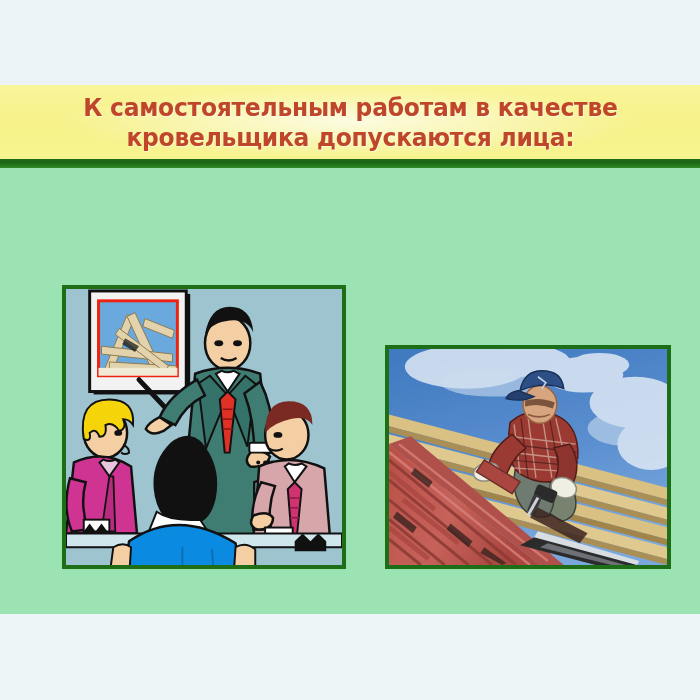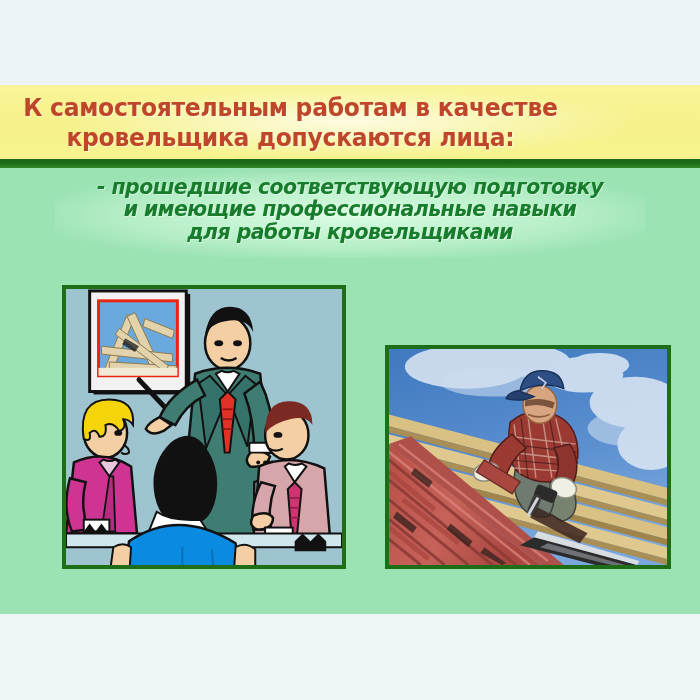--- a/index.html
+++ b/index.html
@@ -34,21 +34,21 @@
   
   .title-banner {
     position: absolute;
     left: 0; top: 85px;
     width: 700px; height: 74px;
     background: #f7f38d;
     background: linear-gradient(180deg,#f9f59a 0%, #f6f188 55%, #f7f490 100%);
     box-sizing: border-box;
     display: flex;
     align-items: center;
-    justify-content: flex-start;
+    justify-content: center;
   }
   .title-glow {
     position: absolute;
     left: 60px; top: 2px;
     width: 580px; height: 70px;
     background: radial-gradient(ellipse at center, rgba(255,255,255,0.75) 0%, rgba(255,255,255,0.0) 72%);
     pointer-events: none;
   }
   .title-text {
     position: relative;
@@ -135,26 +135,20 @@
   <div class="title-banner">
     <div class="title-glow"></div>
     <div class="title-text">К самостоятельным работам в качестве
 кровельщика допускаются лица:</div>
   </div>
 
   <div class="divider"></div>
 
   <div class="body-band"></div>
 
-  <div class="subtitle-wrap">
-    <div class="subtitle-glow"></div>
-    <div class="subtitle-text">- прошедшие соответствующую подготовку
-и имеющие профессиональные навыки
-для работы кровельщиками</div>
-  </div>
 
   <div class="frame" id="illustration-frame">
     <svg viewBox="0 0 280 280" preserveAspectRatio="none">
 
       <rect x="0" y="0" width="280" height="280" fill="#9ec4cf"></rect>
 
       <rect x="28" y="5" width="98" height="102" fill="#111111"></rect>
       <rect x="24" y="2" width="98" height="102" fill="#f2f2f2" stroke="#111111" stroke-width="3"></rect>
 
       <g>

